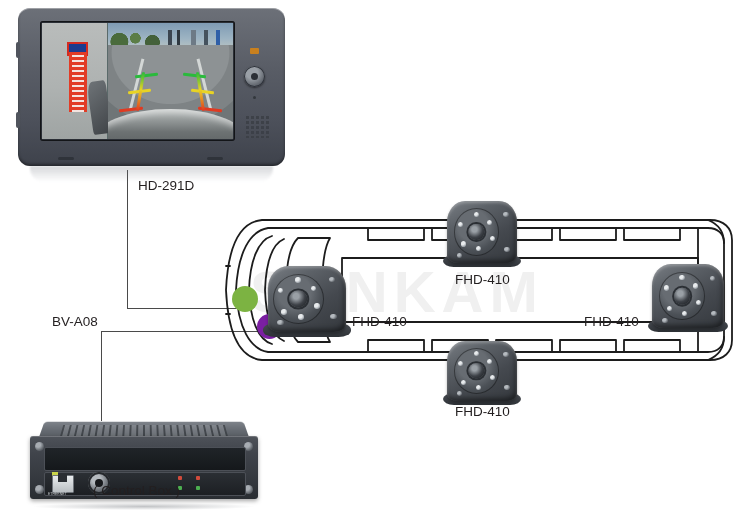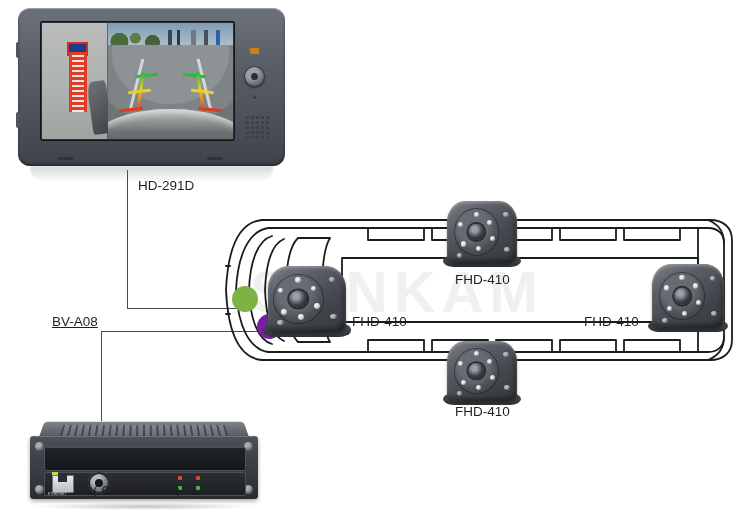--- a/index.html
+++ b/index.html
@@ -474,21 +474,21 @@
   <div class="label" style="left:138px; top:178px;text-align:right;">HD-291D</div>
 
   <div class="wire v" style="left:127px; top:170px; height:139px;"></div>
 
   <div class="wire h" style="left:127px; top:308px; width:118px;"></div>
 
   <div class="wire v" style="left:101px; top:331px; height:90px;"></div>
 
   <div class="wire h" style="left:101px; top:331px; width:172px;"></div>
 
-  <div class="label" style="left:52px; top:314px;text-decoration:underline;">BV-A08</div>
+  <div class="label" style="left:52px; top:314px;">BV-A08</div>
 
   <div id="bus">
     <svg width="530" height="168" viewBox="0 0 530 168" fill="none" stroke="#1c1c1c" stroke-width="1.8" stroke-linejoin="round" stroke-linecap="round">
 
       <path d="M52 14 C30 16 18 40 16 84 C18 128 30 152 52 154 L500 154 C514 154 522 146 522 134 L522 34 C522 22 514 14 500 14 Z"></path>
 
       <path d="M58 22 C40 25 28 46 26 84 C28 122 40 143 58 146 L498 146 C508 146 514 140 514 131 L514 37 C514 28 508 22 498 22 Z"></path>
 
       <path d="M62 30 C48 34 40 55 39 84 C40 113 48 134 62 138"></path>
       <path d="M74 33 C62 38 56 58 55 84 C56 110 62 130 74 135"></path>

